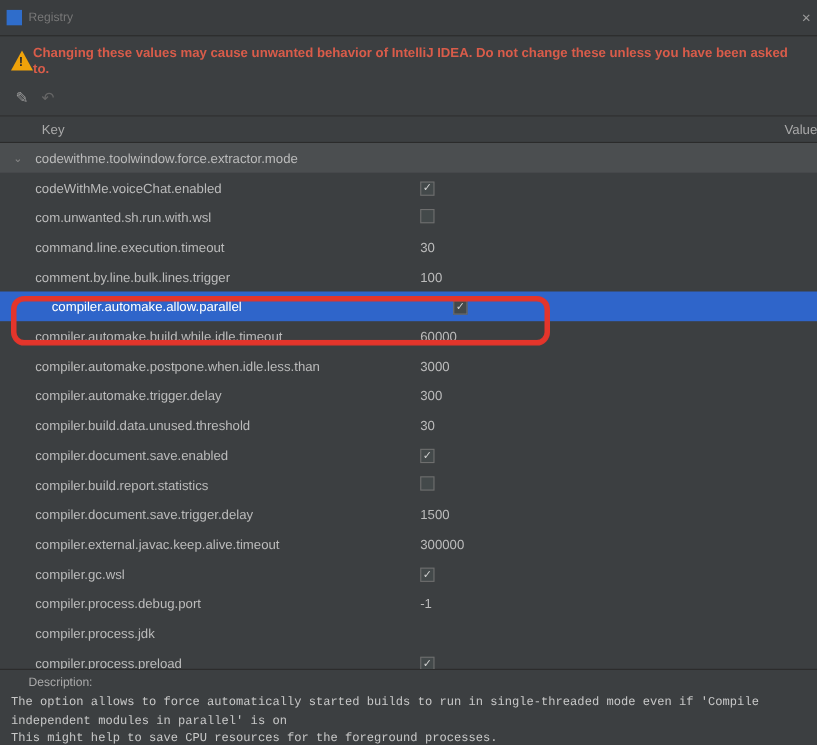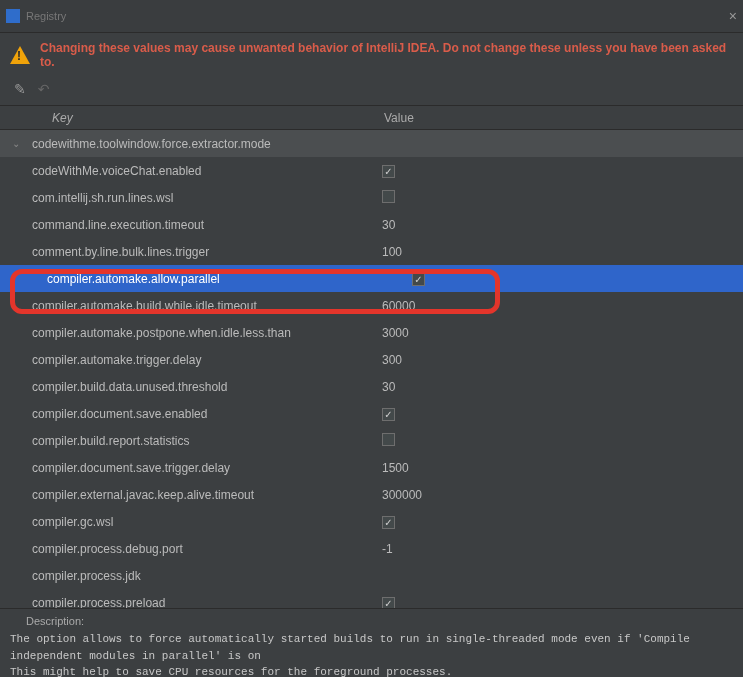--- a/index.html
+++ b/index.html
@@ -25,21 +25,20 @@
     width: 14px; height: 14px;
     background: #2f6dcb;
     margin-right: 6px;
   }
   .titlebar .title { flex: 1; font-size: 11px; color: #777; }
   .titlebar .close { color: #9a9a9a; font-size: 14px; cursor: pointer; }
   .warning-row {
     display: flex;
     align-items: center;
     padding: 8px 10px;
-    gap: 10px;
   }
   .warn-icon {
     width: 0; height: 0;
     border-left: 10px solid transparent;
     border-right: 10px solid transparent;
     border-bottom: 18px solid #f0a30a;
     position: relative;
   }
   .warn-icon::after {
     content: "!";
@@ -69,22 +68,22 @@
   }
   .table-header {
     display: flex;
     background: #3c3f41;
     border-bottom: 1px solid #2b2b2b;
     height: 24px;
     align-items: center;
     color: #aaa;
     font-size: 12px;
   }
-  .col-key { flex: 0 0 380px; padding-left: 52px; font-style: italic; }
-  .col-val { flex: 1; padding-left: 4px; }
+  .col-key { flex: 0 0 380px; padding-left: 38px; }
+  .col-val { flex: 1; padding-left: 4px; text-align: right; }
   .rows {
     height: 478px;
     overflow-y: auto;
     position: relative;
   }
   .row {
     display: flex;
     align-items: center;
     height: 27px;
     font-size: 12px;
@@ -189,21 +188,21 @@
       <span class="val"></span>
     </div>
 
   <div class="row">
         <span class="chev"></span>
         <span class="key">codeWithMe.voiceChat.enabled</span>
         <span class="val"><span class="checkbox checked"></span></span>
       </div>
       <div class="row">
         <span class="chev"></span>
-        <span class="key">com.intellij.sh.run.lines.wsl</span>
+        <span class="key">com.unwanted.sh.run.with.wsl</span>
         <span class="val"><span class="checkbox"></span></span>
       </div>
       <div class="row">
         <span class="chev"></span>
         <span class="key">command.line.execution.timeout</span>
         <span class="val">30</span>
       </div>
       <div class="row">
         <span class="chev"></span>
         <span class="key">comment.by.line.bulk.lines.trigger</span>

